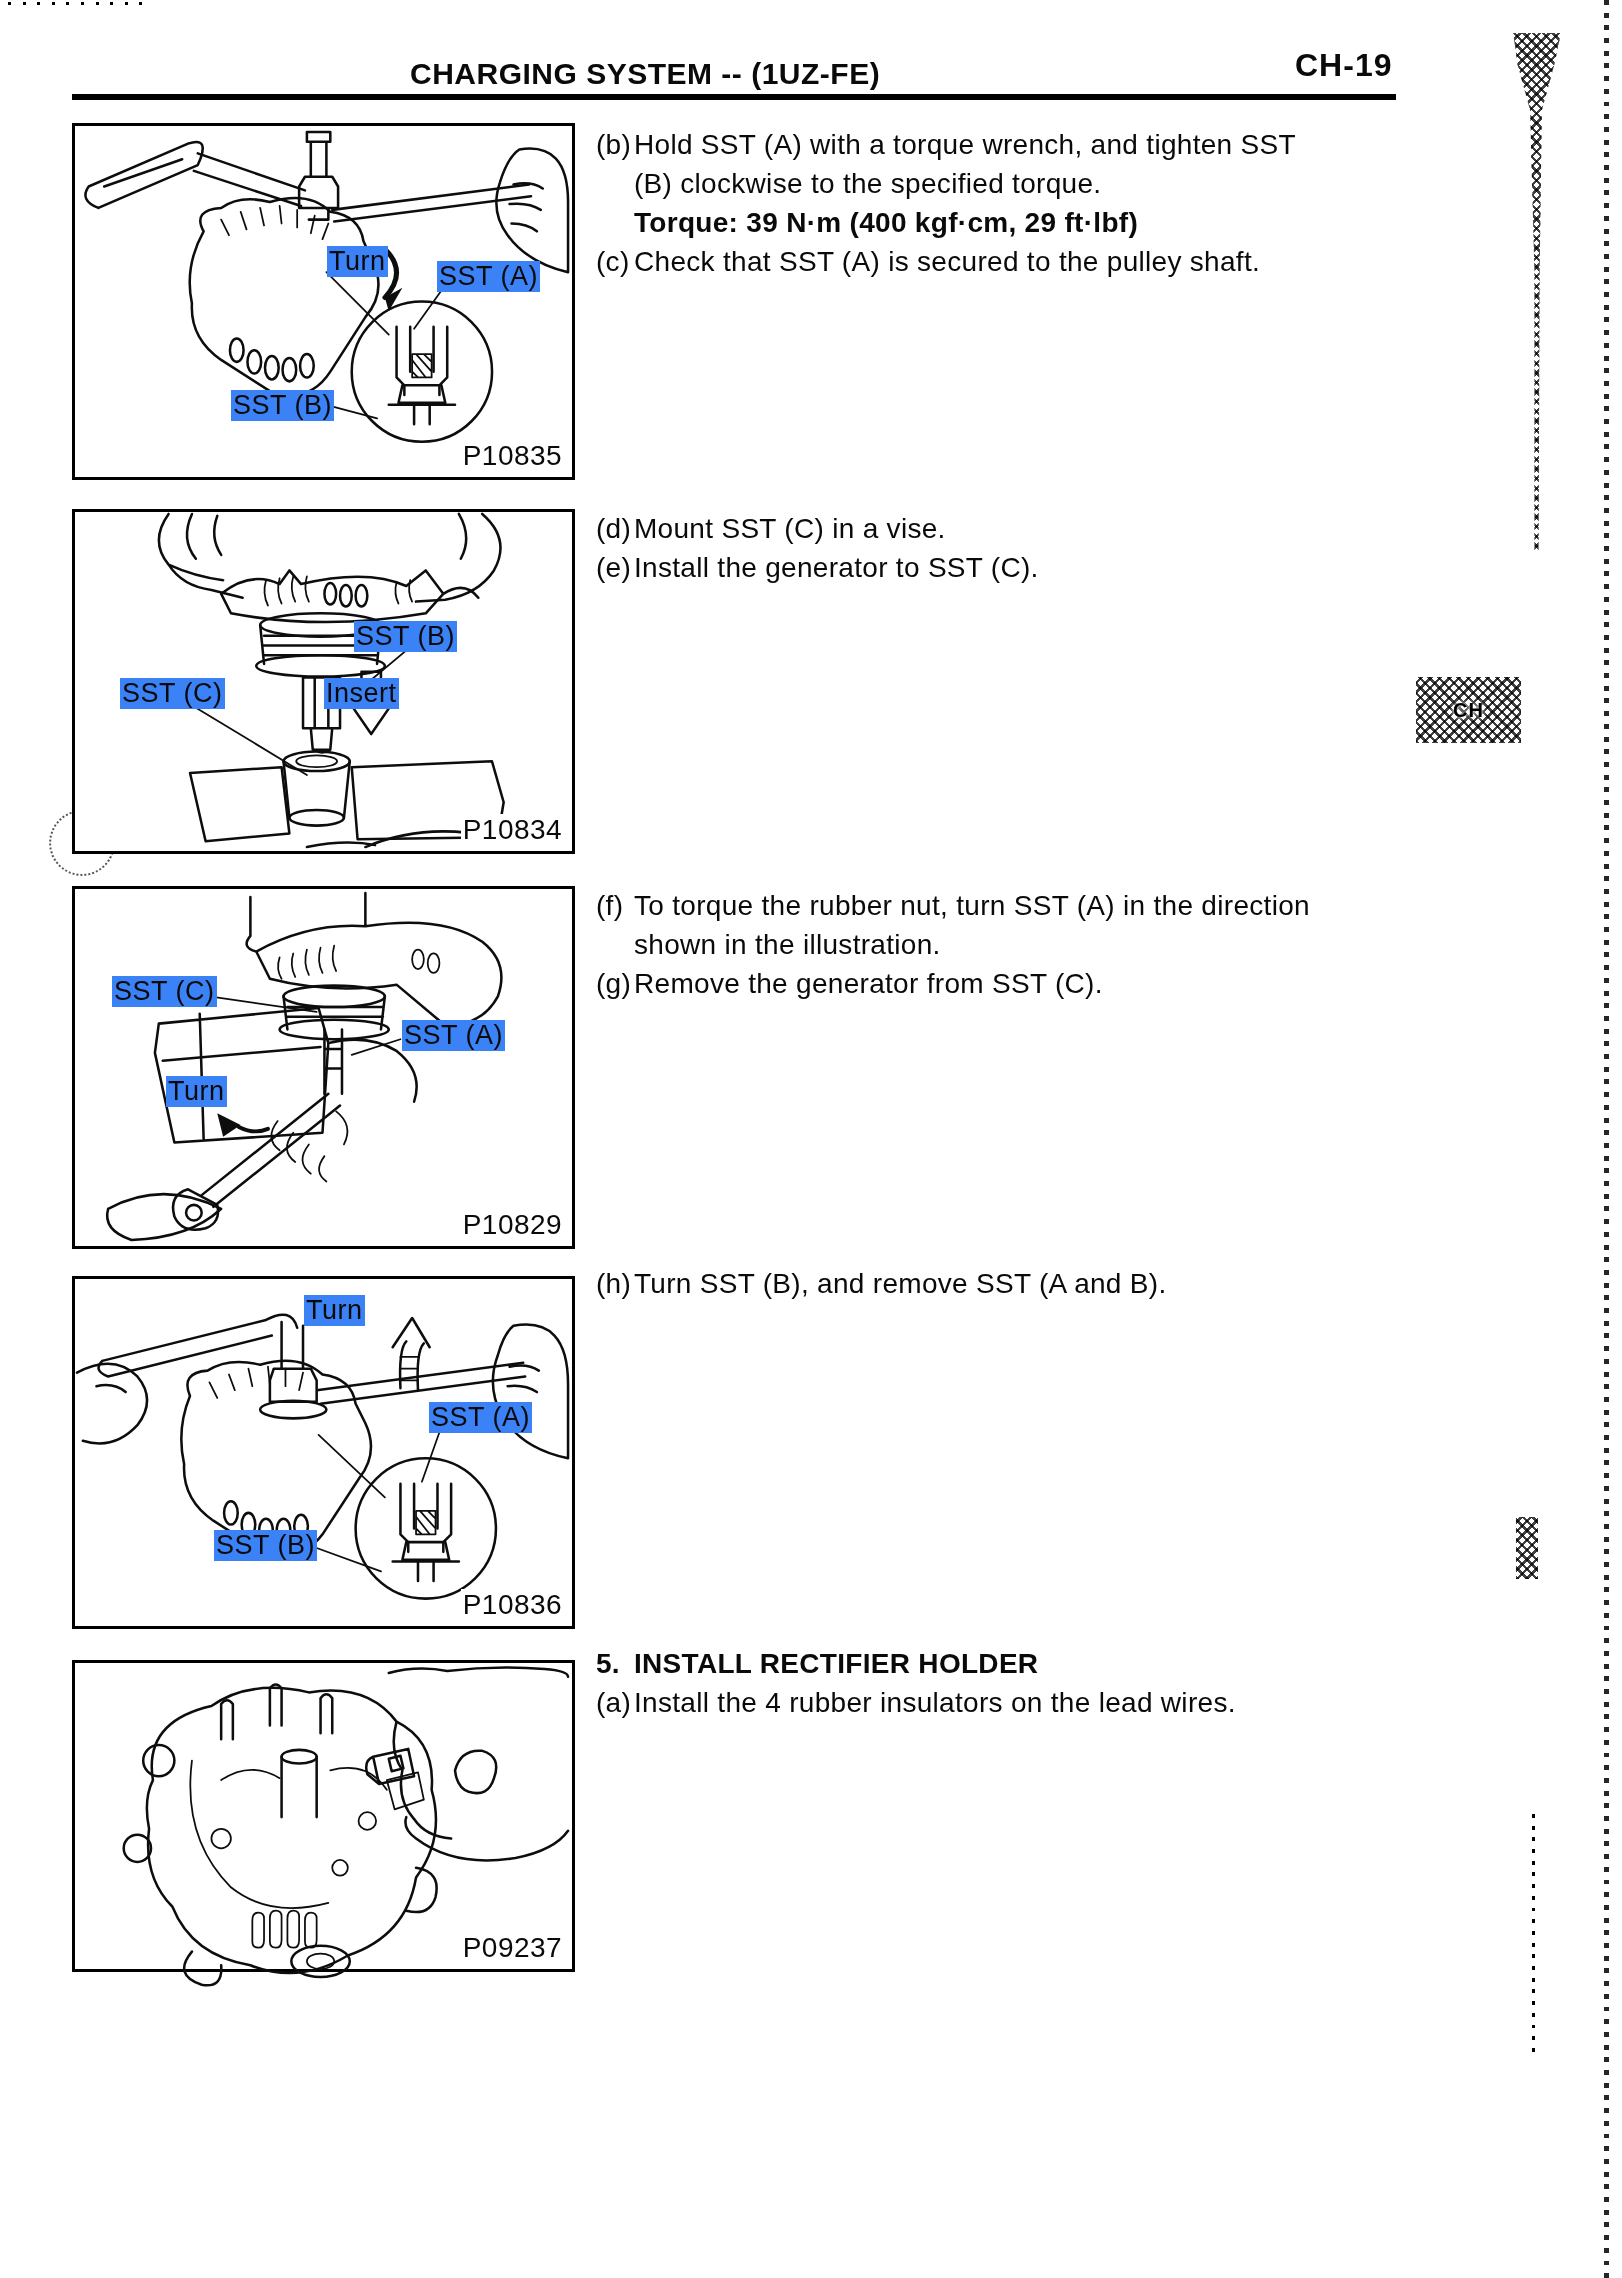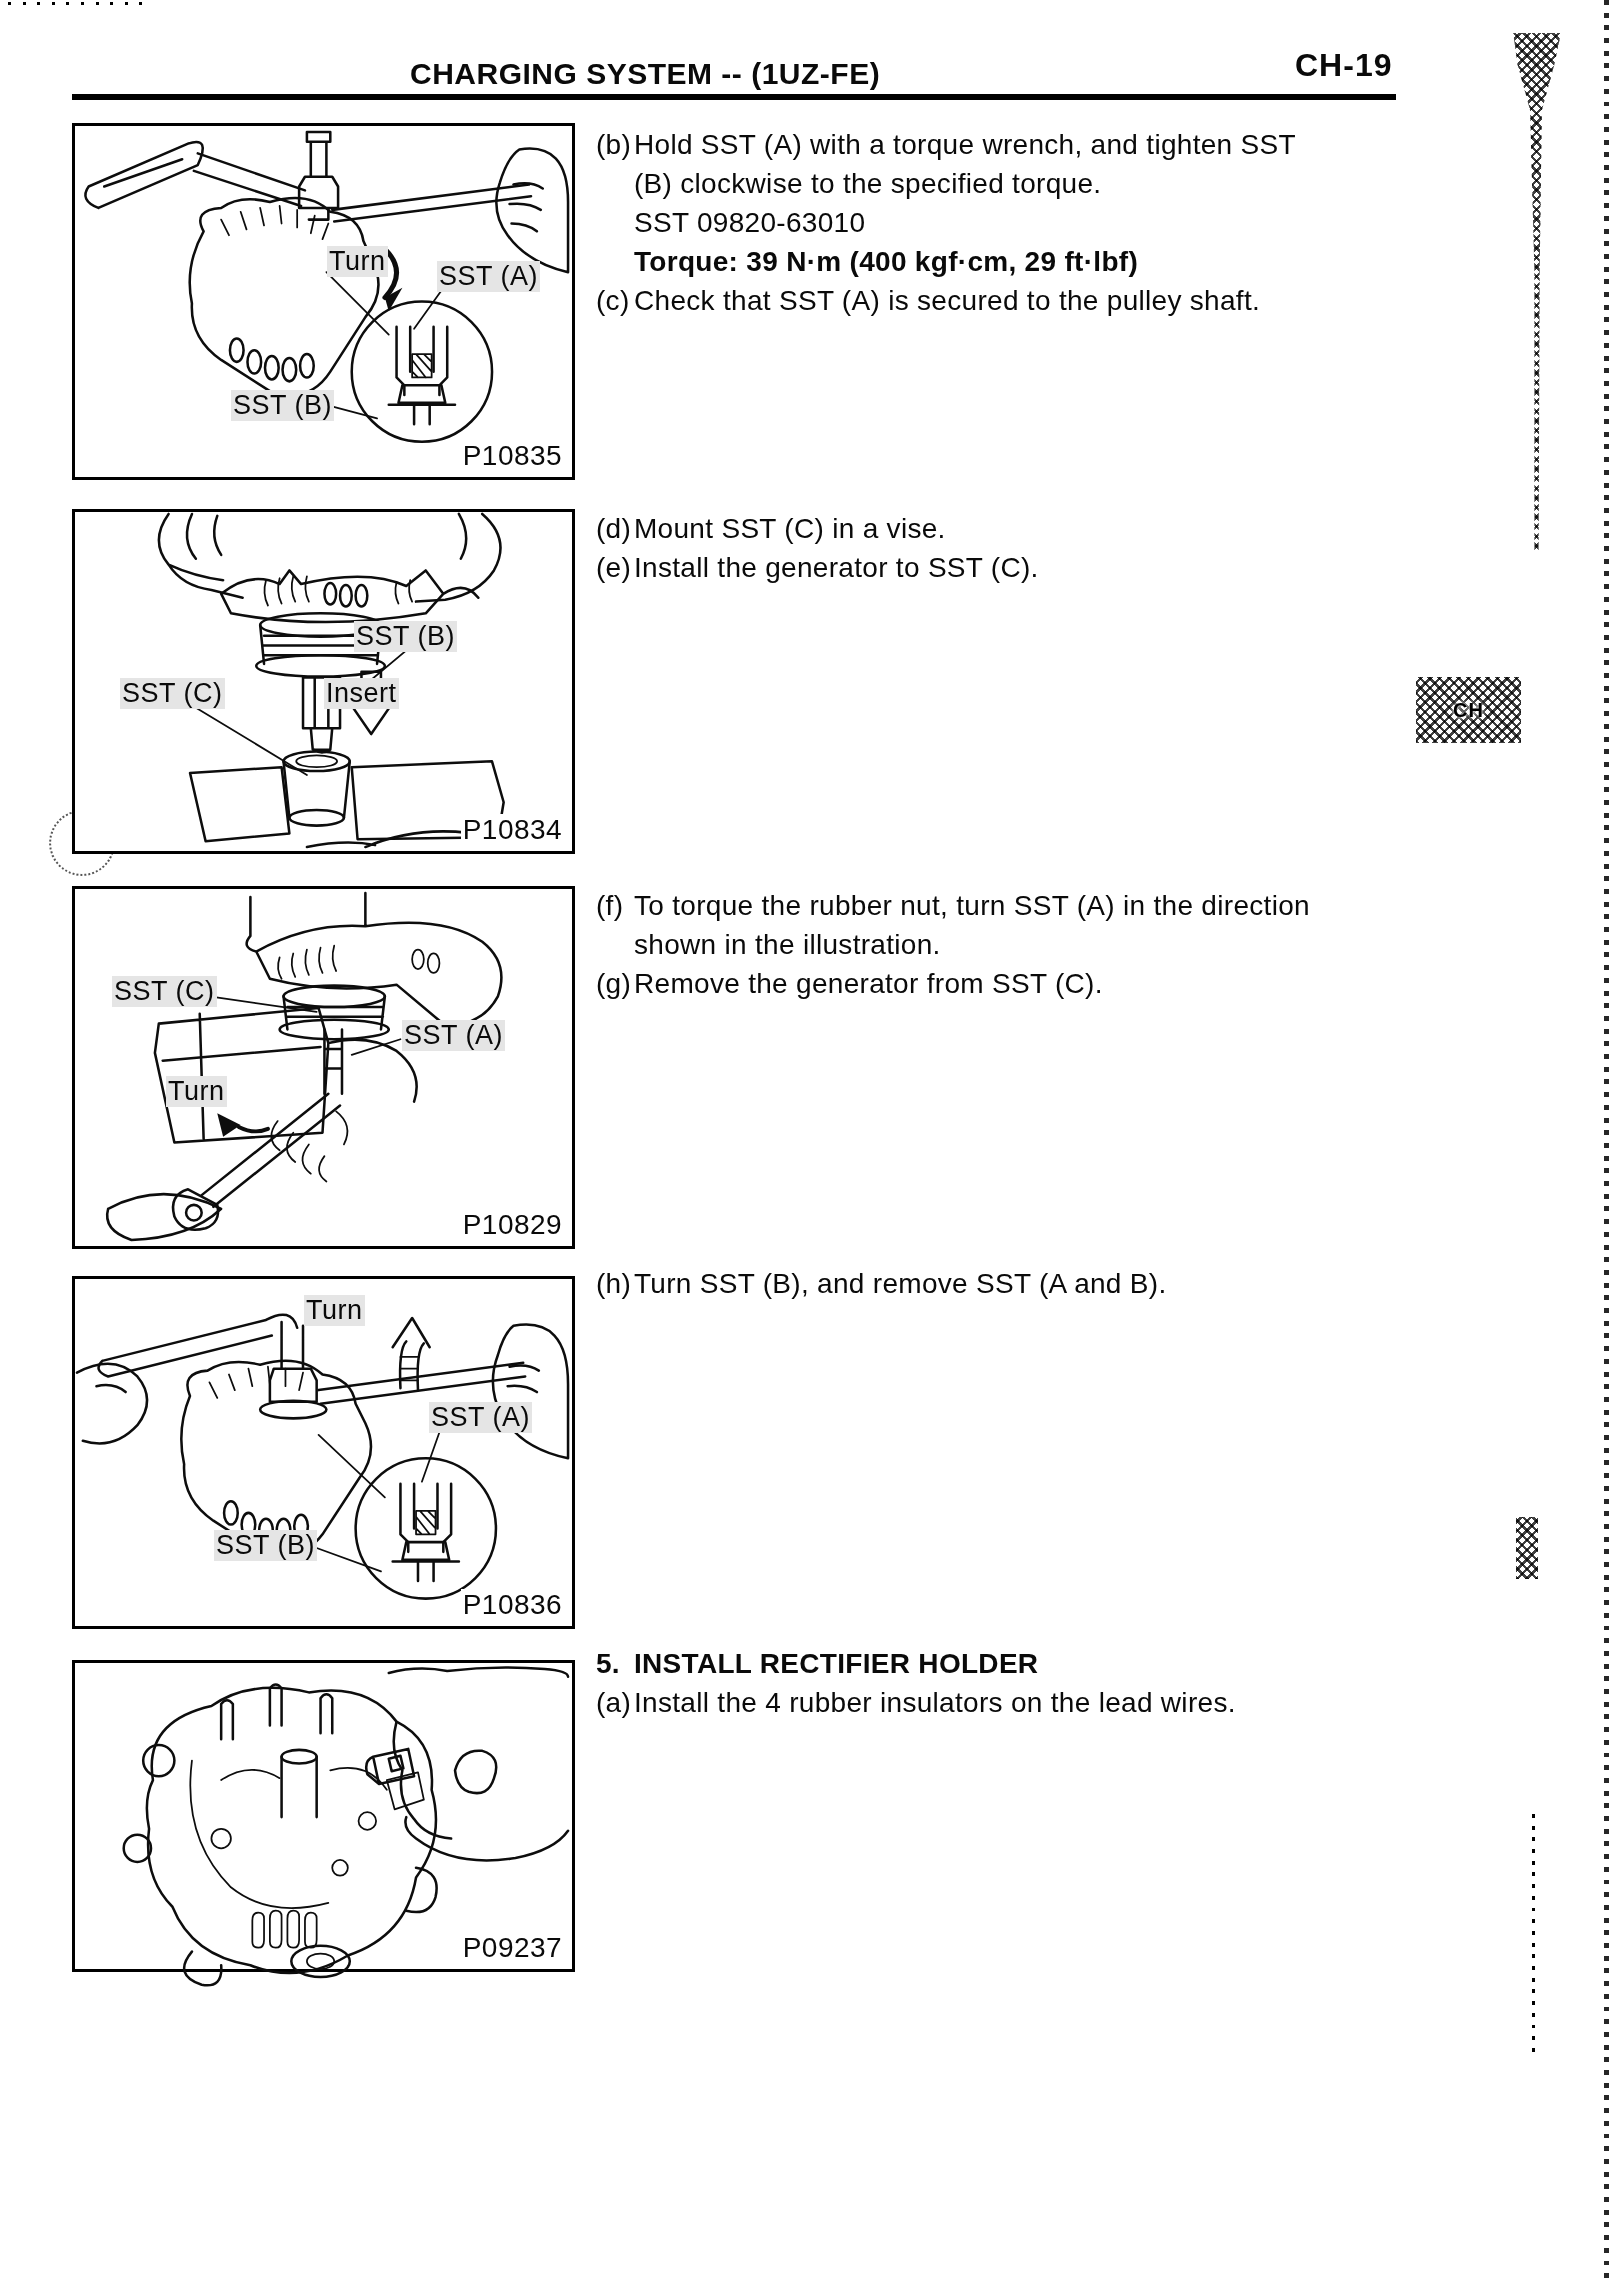--- a/index.html
+++ b/index.html
@@ -6,21 +6,21 @@
   #page{position:relative;width:1623px;height:2278px;background:#ffffff;
         font-family:"Liberation Sans", sans-serif;color:#0a0a0a;overflow:hidden;}
   
   #hdr-title{position:absolute;left:410px;top:57px;width:644px;text-align:left;
              font-size:30px;font-weight:700;letter-spacing:0.5px;white-space:nowrap;}
   #hdr-code{position:absolute;left:1295px;top:47px;font-size:32px;font-weight:700;letter-spacing:1px;}
   #hdr-rule{position:absolute;left:72px;top:94px;width:1324px;height:5.9px;background:#000;}
   
   .box{position:absolute;left:72px;width:503px;border:3.9px solid #000;background:#fff;box-sizing:border-box;}
   .box svg{position:absolute;left:0;top:0;}
-  .flabel{position:absolute;font-size:27px;letter-spacing:0.5px;background:#e5e5e5;padding:0 2px;white-space:nowrap;}
+  .flabel{position:absolute;font-size:27px;letter-spacing:0.5px;background:#3b82f6;padding:0 2px;white-space:nowrap;}
   .figcode{position:absolute;right:7.8px;bottom:4.9px;font-size:28px;letter-spacing:0.5px;background:#fff;padding:0 2px;}
   
   .tsec{position:absolute;left:596px;width:819px;font-size:28px;line-height:39px;letter-spacing:0.3px;}
   .row{position:relative;min-height:39px;}
   .marker{position:absolute;left:0;top:0;}
   .rtext{display:block;margin-left:38px;white-space:nowrap;}
   .bold .rtext{font-weight:700;}
   .boldmk .marker{font-weight:700;}
   
   .hatch{background:
@@ -246,24 +246,20 @@
 
   <div class="tsec" style="top:125px;">
     <div class="row">
       <span class="marker">(b)</span>
       <span class="rtext">Hold SST (A) with a torque wrench, and tighten SST</span>
     </div>
     <div class="row">
       <span class="marker"></span>
       <span class="rtext">(B) clockwise to the specified torque.</span>
     </div>
-    <div class="row">
-      <span class="marker"></span>
-      <span class="rtext">SST 09820-63010</span>
-    </div>
     <div class="row bold">
       <span class="marker"></span>
       <span class="rtext">Torque: 39 N·m (400 kgf·cm, 29 ft·lbf)</span>
     </div>
     <div class="row">
       <span class="marker">(c)</span>
       <span class="rtext">Check that SST (A) is secured to the pulley shaft.</span>
     </div>
   </div>
 

